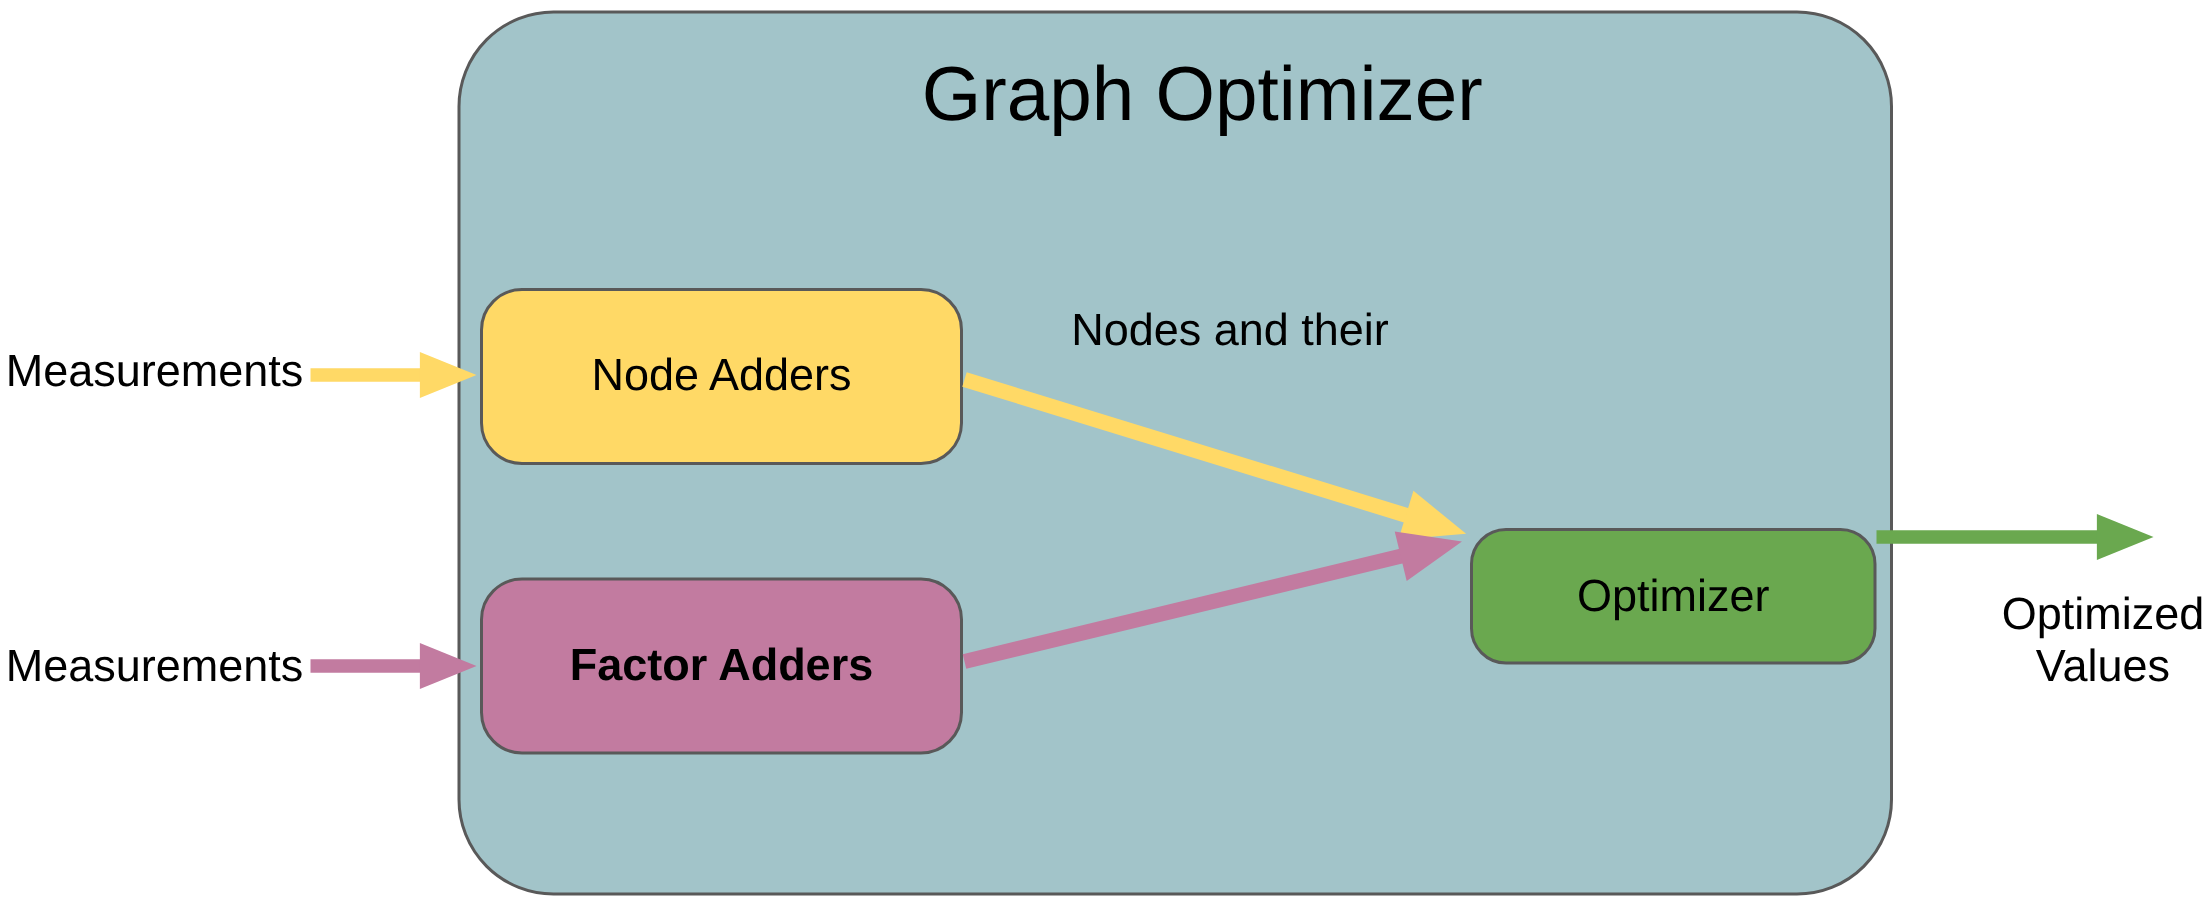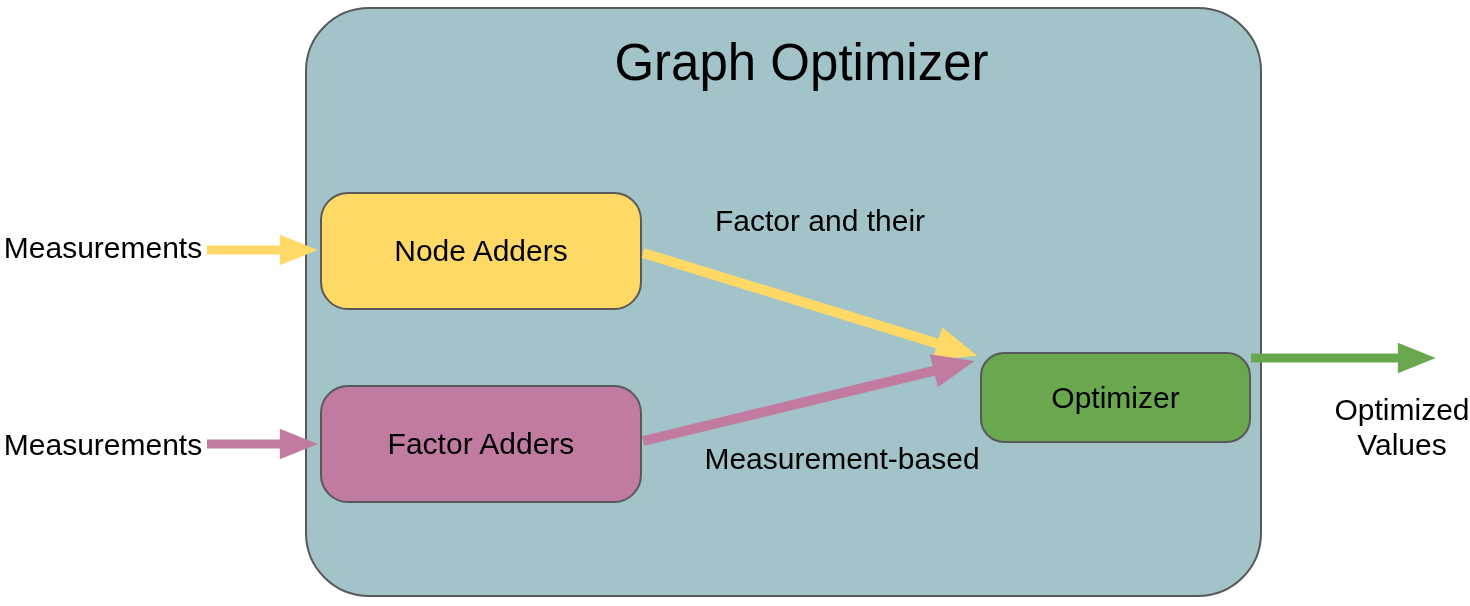--- a/index.html
+++ b/index.html
@@ -59,20 +59,21 @@
     width: 322px;
     height: 118px;
     background: var(--yellow, #ffd966);
   }
   .factor-adders {
     left: 320px;
     top: 385px;
     width: 322px;
     height: 118px;
     background: var(--pink, #c27ba0);
+    font-weight: bold;
   }
   .optimizer {
     left: 980px;
     top: 312px;
     width: 271px;
     height: 91px;
     background: var(--green, #6aa84f);
     border-radius: 24px;
     margin-top: 40px;
   }
@@ -136,25 +137,24 @@
 
   <div class="node optimizer">
     <span class="node-label">Optimizer</span>
   </div>
 
   <div class="small-label measurements-top">Measurements</div>
 
   <div class="small-label measurements-bottom">Measurements</div>
 
   <div class="small-label nodes-edge-label">
-    <div>Factor and their</div>
+    <div>Nodes and their</div>
   </div>
 
   <div class="small-label factors-edge-label">
-    <div>Measurement-based</div>
   </div>
 
   <div class="small-label output-label">
     <div>Optimized</div>
     <div>Values</div>
   </div>
 
   <svg class="arrows-layer" width="1470" height="606" viewBox="0 0 1470 606">
     <defs>
       <marker id="mh-yellow" markerWidth="4.5" markerHeight="3.6" refX="2.9" refY="1.7" orient="auto" markerUnits="strokeWidth" overflow="visible">

